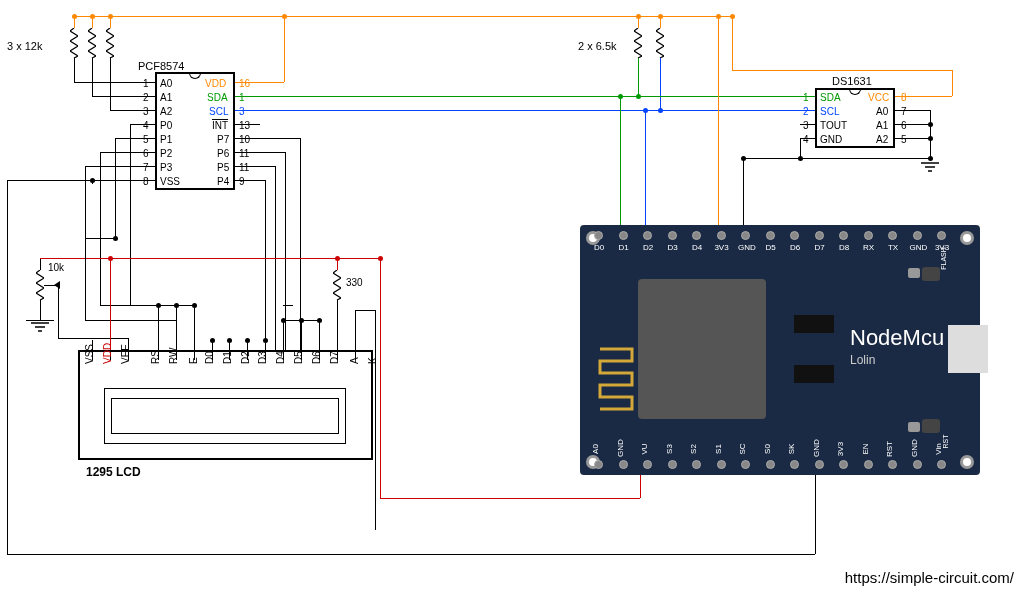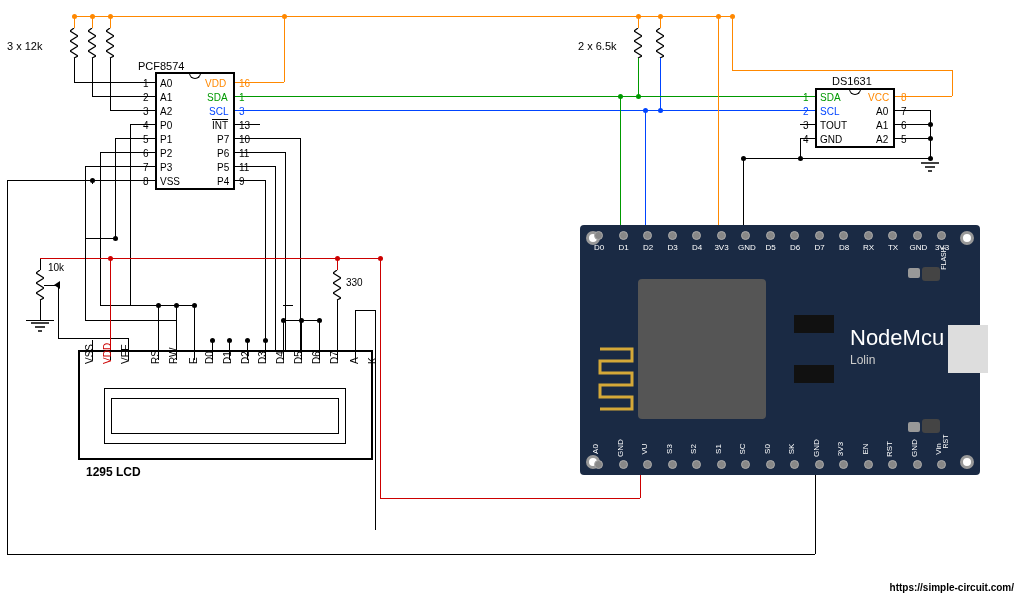--- a/index.html
+++ b/index.html
@@ -428,13 +428,13 @@
     <div class="nodemcu-pin" style="left: 283.5px; bottom: 6px;"></div>
     <div class="nodemcu-label" style="left: 289.5px; bottom: 18px; width: 16px; transform: rotate(-90deg); transform-origin: left bottom;">EN</div>
     <div class="nodemcu-pin" style="left: 308px; bottom: 6px;"></div>
     <div class="nodemcu-label" style="left: 314px; bottom: 18px; width: 16px; transform: rotate(-90deg); transform-origin: left bottom;">RST</div>
     <div class="nodemcu-pin" style="left: 332.5px; bottom: 6px;"></div>
     <div class="nodemcu-label" style="left: 338.5px; bottom: 18px; width: 16px; transform: rotate(-90deg); transform-origin: left bottom;">GND</div>
     <div class="nodemcu-pin" style="left: 357px; bottom: 6px;"></div>
     <div class="nodemcu-label" style="left: 363px; bottom: 18px; width: 16px; transform: rotate(-90deg); transform-origin: left bottom;">Vin</div>
   </div>
 
-<div class="label" style="right:10px;bottom:12px;font-weight:bold;font-size:10px;position:absolute">https://simple-circuit.com/</div>
+<div class="label" style="right:10px;bottom:19px;font-weight:normal;font-size:15px;position:absolute">https://simple-circuit.com/</div>
 
 </body></html>

